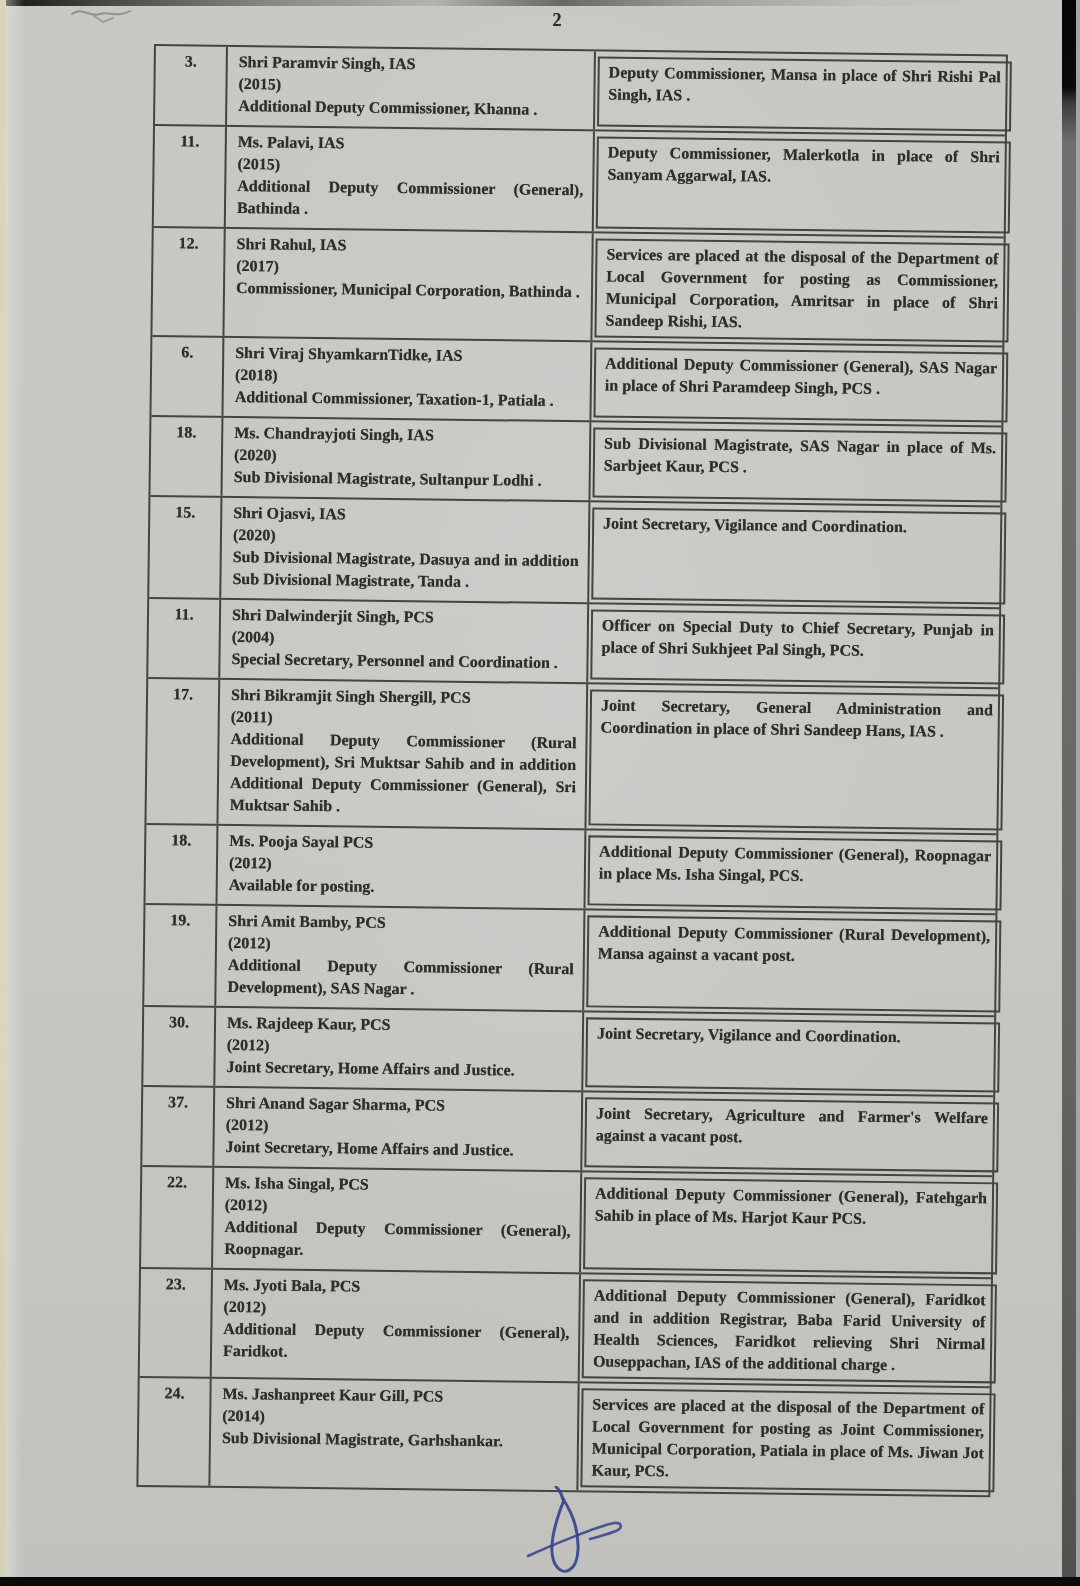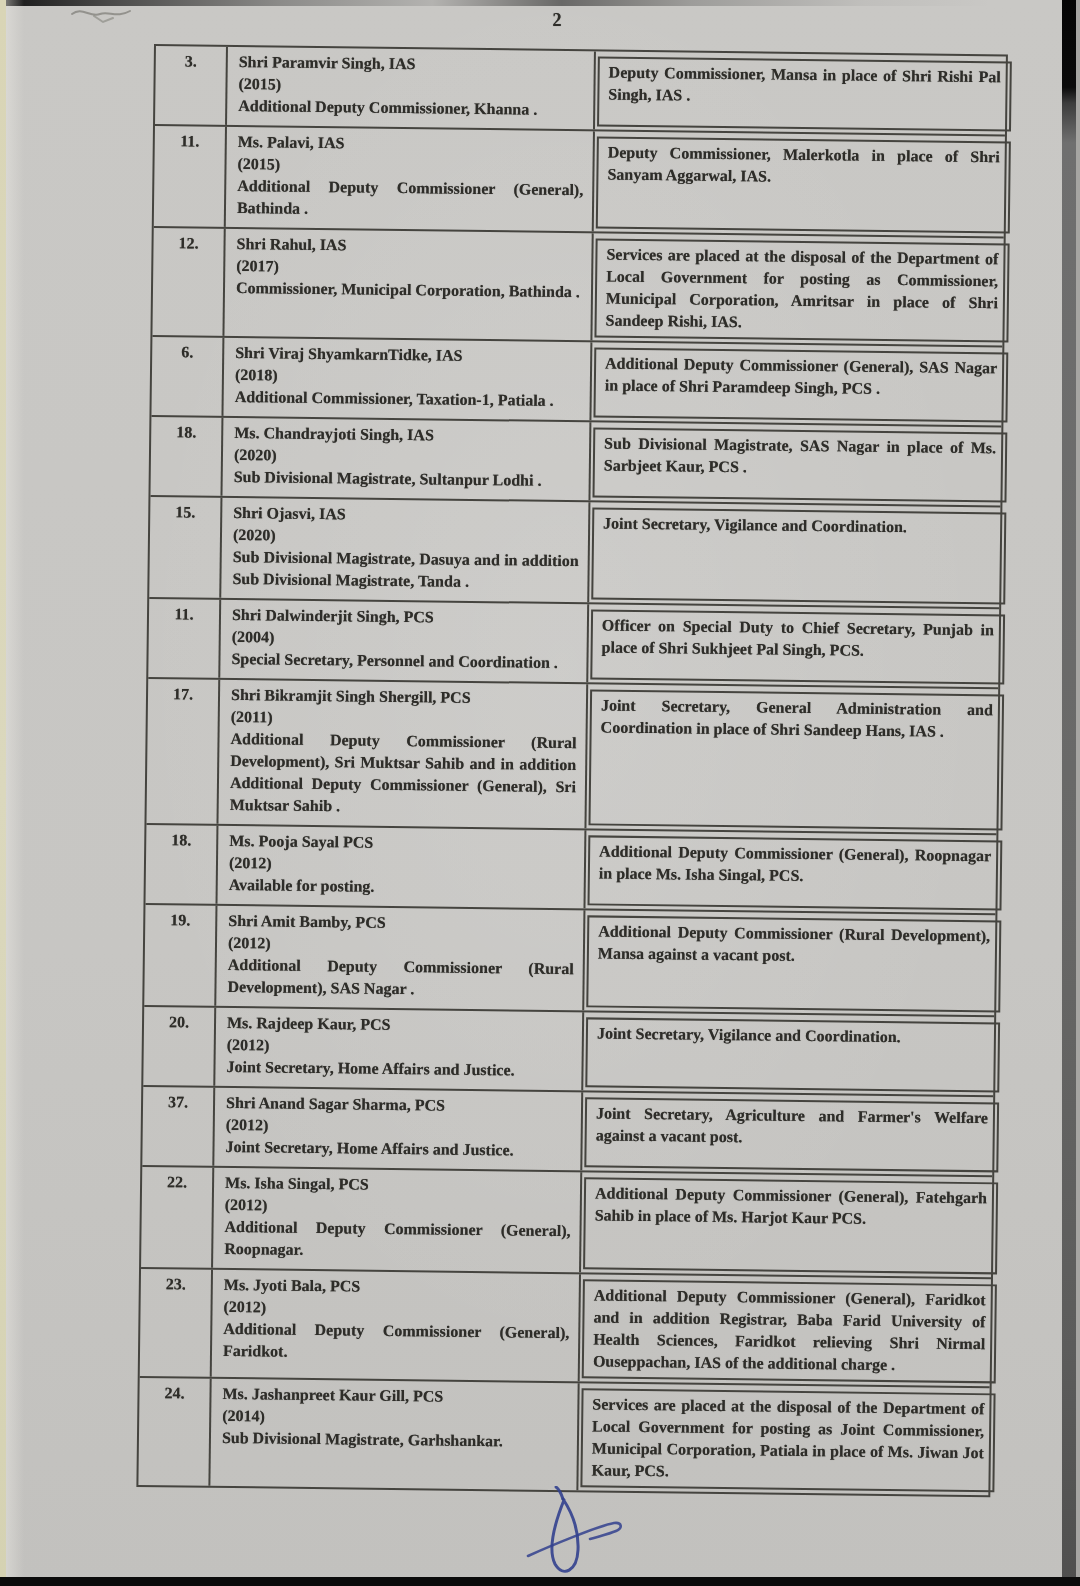--- a/index.html
+++ b/index.html
@@ -233,21 +233,21 @@
       <div class="name">Shri Amit Bamby, PCS</div>
       <div class="year">(2012)</div>
       <div class="desig">Additional Deputy Commissioner (Rural Development), SAS Nagar .</div>
     </div>
     <div class="cell-posting">
       <div class="posting-box">Additional Deputy Commissioner (Rural Development), Mansa against a vacant post.</div>
     </div>
   </div>
 
   <div class="row">
-    <div class="cell-sno">20.</div>
+    <div class="cell-sno">30.</div>
     <div class="cell-officer">
       <div class="name">Ms. Rajdeep Kaur, PCS</div>
       <div class="year">(2012)</div>
       <div class="desig">Joint Secretary, Home Affairs and Justice.</div>
     </div>
     <div class="cell-posting">
       <div class="posting-box">Joint Secretary, Vigilance and Coordination.</div>
     </div>
   </div>
 

